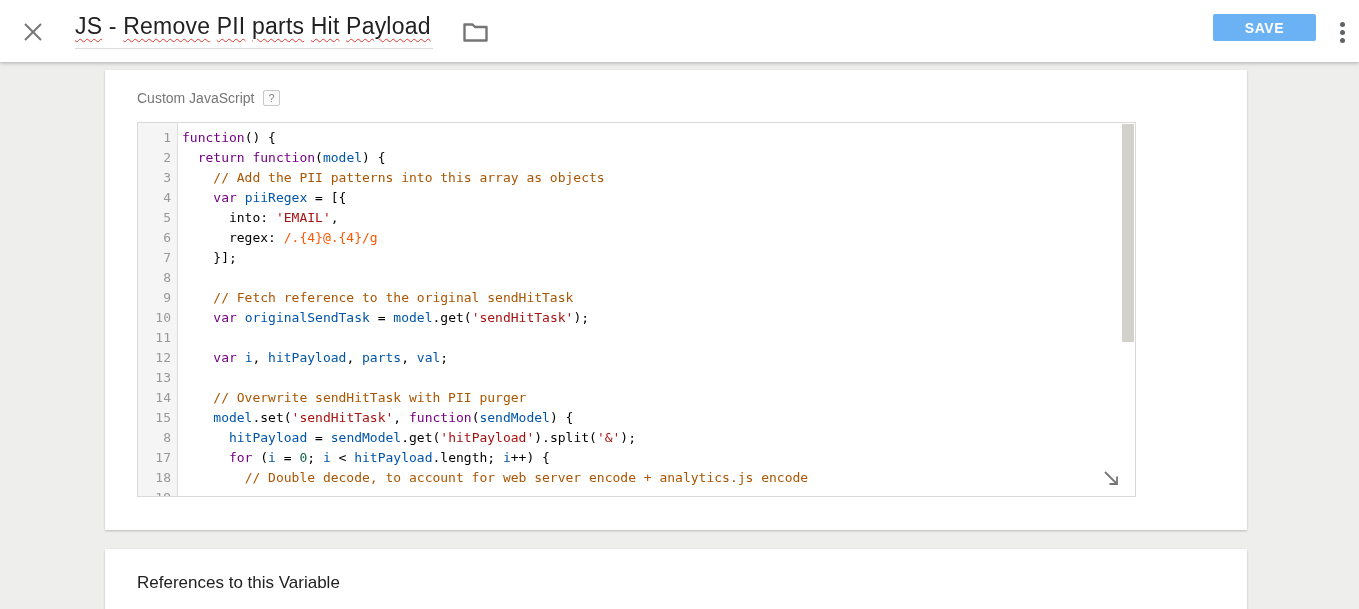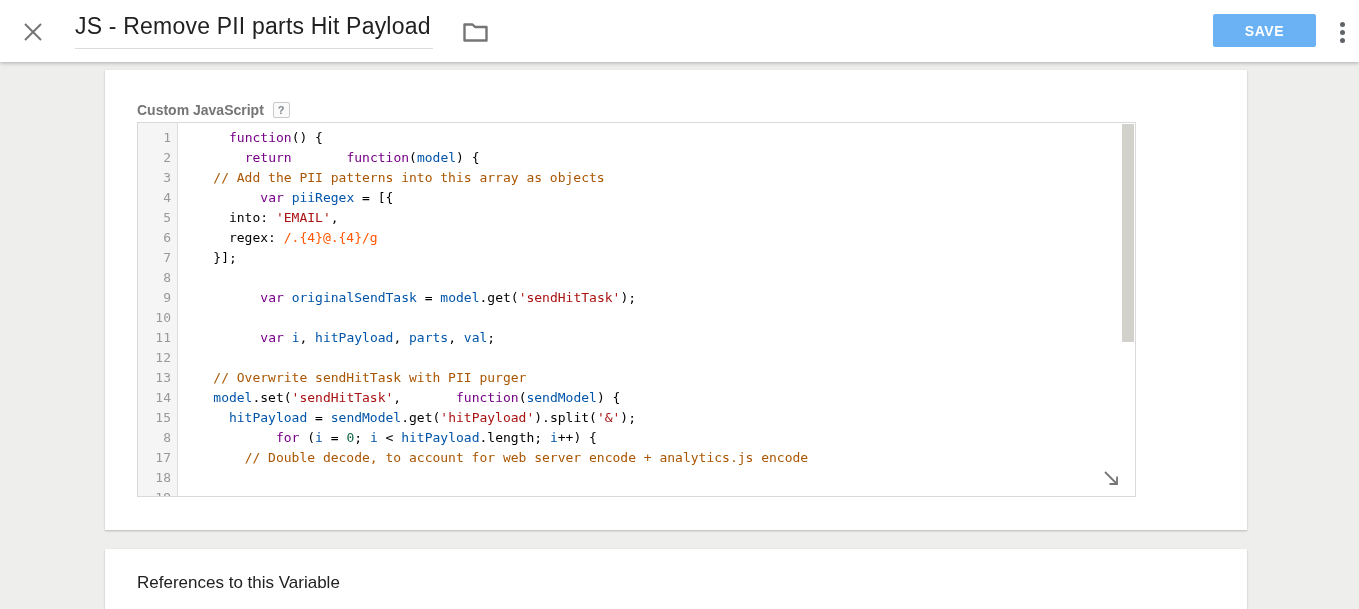--- a/index.html
+++ b/index.html
@@ -7,54 +7,54 @@
               font-family:"Liberation Sans", sans-serif; }
 
   
   .topbar { position:absolute; left:0; top:0; width:1359px; height:62px; background:#ffffff;
             box-shadow:0 1px 4px rgba(0,0,0,0.28); z-index:10; }
   .close-btn { position:absolute; left:18px; top:17px; width:30px; height:30px; cursor:pointer;
                display:flex; align-items:center; justify-content:center; }
   .title-field { position:absolute; left:75px; top:13px; display:inline-block;
                  border-bottom:1px solid #dcdcdc; padding:0 2px 8px 0; cursor:text; }
   .title-text { font-size:23px; color:#212121; letter-spacing:0.2px; white-space:pre; }
-  .title-text .sp { text-decoration-style:wavy;
+  .title-text .sp { text-decoration:underline; text-decoration-style:wavy;
                     text-decoration-color:#e03b2f; text-decoration-thickness:1px;
                     text-underline-offset:4px; }
   .folder-btn { position:absolute; left:462px; top:20px; width:28px; height:24px; cursor:pointer; }
-  .save-btn { position:absolute; right:43px; top:14px; width:103px; height:33px;
+  .save-btn { position:absolute; right:43px; top:14px; width:103px; height:27px;
               background:var(--accent,#6ab2f3); border:none; border-radius:2px;
               color:#ffffff; font-size:14px; font-weight:bold; letter-spacing:0.6px;
               font-family:"Liberation Sans", sans-serif; cursor:pointer; }
   .kebab-btn { position:absolute; right:4px; top:18px; width:26px; height:28px; cursor:pointer;
                display:flex; flex-direction:column; align-items:center; justify-content:center; gap:3px; }
   .kebab-btn i { width:5px; height:5px; border-radius:50%; background:#5f6368; display:block; }
 
   
   .card { position:absolute; left:105px; width:1142px; background:#ffffff;
           box-shadow:0 1px 2px rgba(0,0,0,0.22); }
   .card-editor { top:70px; height:460px; }
   .card-refs { top:549px; height:90px; }
-  .field-label-row { position:absolute; left:32px; top:32px; display:flex; align-items:flex-start;font-weight:bold; }
+  .field-label-row { position:absolute; left:32px; top:20px; display:flex; align-items:flex-start; }
   .field-label { font-size:14px; color:#757575; }
   .help-badge { margin-left:9px; font-size:11px; color:#80868b; background:#fafafa;
                 border:1px solid #c9c9c9; border-radius:2px; padding:1px 4px; cursor:pointer; }
   .refs-title { position:absolute; left:32px; top:24px; font-size:17px; color:#212121;text-align:center; }
 
   
   .code-editor { position:absolute; left:32px; top:52px; width:999px; height:375px;
                  border:1px solid #d9d9d9; background:#ffffff; overflow:hidden; cursor:text; }
   .gutter { position:absolute; left:0; top:0; bottom:0; width:40px; background:#f5f5f5;
             border-right:1px solid #dddddd; padding-top:5px; }
   .ln { height:20px; line-height:20px; text-align:right; padding-right:6px;
         font-family:"DejaVu Sans Mono", monospace; font-size:13px; color:#999999; }
   .code-area { position:absolute; left:44px; top:0; right:14px; bottom:0; padding-top:5px; overflow:hidden; }
   .cl { height:20px; line-height:20px; white-space:pre;
         font-family:"DejaVu Sans Mono", monospace; font-size:13px; color:#000000; }
-  .tok-kw  { color:var(--c-kw,#770088);margin-left:47px; }
+  .tok-kw  { color:var(--c-kw,#770088); }
   .tok-var { color:var(--c-var,#0055aa); }
   .tok-str { color:var(--c-str,#aa1111); }
   .tok-com { color:var(--c-com,#aa5500); }
   .tok-rx  { color:var(--c-rx,#ff5500); }
   .tok-num { color:var(--c-num,#116644); }
   .tok-pl  { color:#000000; }
   .scroll-thumb { position:absolute; right:1px; top:1px; width:12px; height:218px;
                   background:#d3d1cc; cursor:default; }
   .resize-handle { position:absolute; right:12px; bottom:6px; width:22px; height:22px; cursor:nwse-resize; }
 </style>
@@ -116,20 +116,21 @@
       </div>
     <div class="code-area">
         <div class="cl"><span class="tok-kw">function</span><span class="tok-pl">() {</span></div>
         <div class="cl"><span class="tok-pl">  </span><span class="tok-kw">return</span><span class="tok-pl"> </span><span class="tok-kw">function</span><span class="tok-pl">(</span><span class="tok-var">model</span><span class="tok-pl">) {</span></div>
         <div class="cl"><span class="tok-pl">    </span><span class="tok-com">// Add the PII patterns into this array as objects</span></div>
         <div class="cl"><span class="tok-pl">    </span><span class="tok-kw">var</span><span class="tok-pl"> </span><span class="tok-var">piiRegex</span><span class="tok-pl"> = [{</span></div>
         <div class="cl"><span class="tok-pl">      into: </span><span class="tok-str">'EMAIL'</span><span class="tok-pl">,</span></div>
         <div class="cl"><span class="tok-pl">      regex: </span><span class="tok-rx">/.{4}@.{4}/g</span></div>
         <div class="cl"><span class="tok-pl">    }];</span></div>
         <div class="cl"></div>
+        <div class="cl"><span class="tok-pl">    </span><span class="tok-com">// Fetch reference to the original sendHitTask</span></div>
         <div class="cl"><span class="tok-pl">    </span><span class="tok-kw">var</span><span class="tok-pl"> </span><span class="tok-var">originalSendTask</span><span class="tok-pl"> = </span><span class="tok-var">model</span><span class="tok-pl">.get(</span><span class="tok-str">'sendHitTask'</span><span class="tok-pl">);</span></div>
         <div class="cl"></div>
         <div class="cl"><span class="tok-pl">    </span><span class="tok-kw">var</span><span class="tok-pl"> </span><span class="tok-var">i</span><span class="tok-pl">, </span><span class="tok-var">hitPayload</span><span class="tok-pl">, </span><span class="tok-var">parts</span><span class="tok-pl">, </span><span class="tok-var">val</span><span class="tok-pl">;</span></div>
         <div class="cl"></div>
         <div class="cl"><span class="tok-pl">    </span><span class="tok-com">// Overwrite sendHitTask with PII purger</span></div>
         <div class="cl"><span class="tok-pl">    </span><span class="tok-var">model</span><span class="tok-pl">.set(</span><span class="tok-str">'sendHitTask'</span><span class="tok-pl">, </span><span class="tok-kw">function</span><span class="tok-pl">(</span><span class="tok-var">sendModel</span><span class="tok-pl">) {</span></div>
         <div class="cl"><span class="tok-pl">      </span><span class="tok-var">hitPayload</span><span class="tok-pl"> = </span><span class="tok-var">sendModel</span><span class="tok-pl">.get(</span><span class="tok-str">'hitPayload'</span><span class="tok-pl">).split(</span><span class="tok-str">'&amp;'</span><span class="tok-pl">);</span></div>
         <div class="cl"><span class="tok-pl">      </span><span class="tok-kw">for</span><span class="tok-pl"> (</span><span class="tok-var">i</span><span class="tok-pl"> = </span><span class="tok-num">0</span><span class="tok-pl">; </span><span class="tok-var">i</span><span class="tok-pl"> &lt; </span><span class="tok-var">hitPayload</span><span class="tok-pl">.length; </span><span class="tok-var">i</span><span class="tok-pl">++) {</span></div>
         <div class="cl"><span class="tok-pl">        </span><span class="tok-com">// Double decode, to account for web server encode + analytics.js encode</span></div>
       </div>

